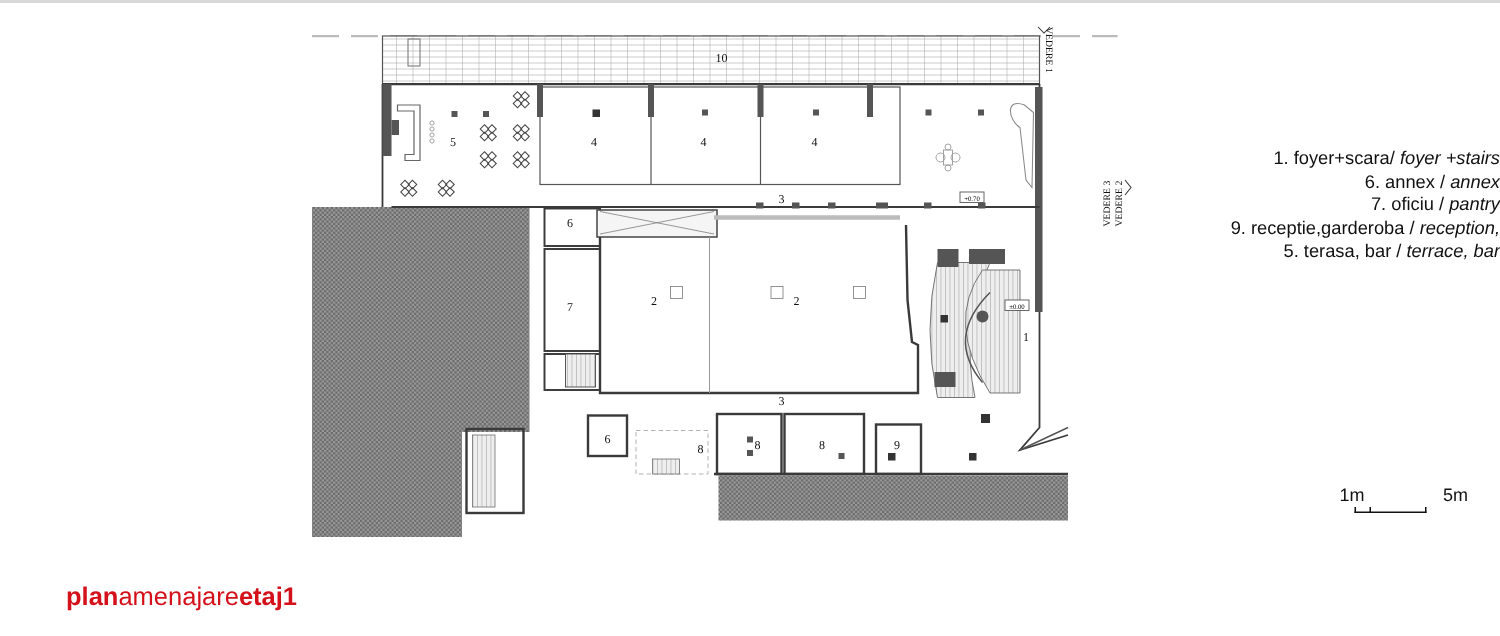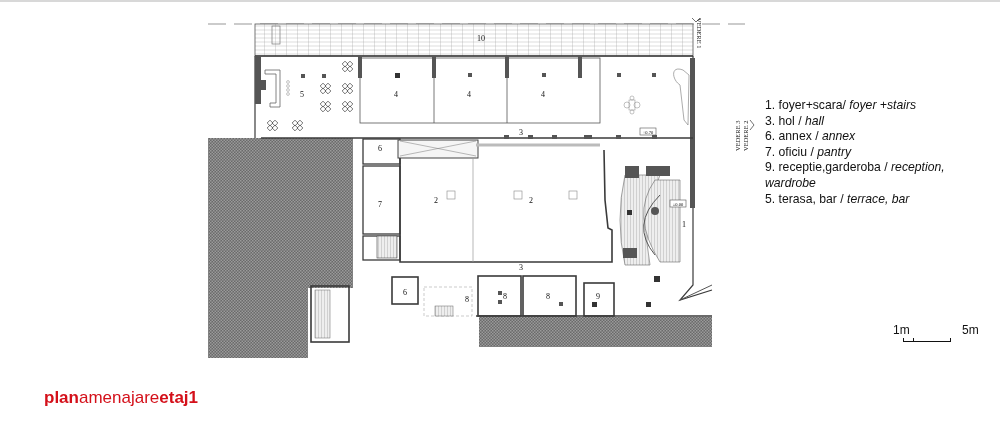--- a/index.html
+++ b/index.html
@@ -1,19 +1,19 @@
 <!DOCTYPE html>
 <html><head>
 <meta charset="utf-8">
 <style>
   html, body { margin:0; padding:0; background:#ffffff; }
   body { width:1000px; height:424px; position:relative; overflow:hidden; font-family:"Liberation Sans", sans-serif; }
   .topline { position:absolute; left:0; top:0; width:1000px; height:2px; background:#d8d8d8; }
   .plan { position:absolute; left:0; top:0; width:760px; height:370px; }
-  .legend { position:absolute; left:765px; top:98px; width:235px; font-size:12.2px; line-height:15.6px; color:#111; }
+  .legend { position:absolute; left:765px; top:98px; width:235px; font-size:12.2px; line-height:15.6px; color:#111;text-align:right; }
   .legend .row { white-space:nowrap; }
   .legend i { font-style:italic; }
   .scale { position:absolute; left:893px; top:323px; width:80px; height:22px; font-size:12px; color:#111; }
   .scale .l1 { position:absolute; left:0; top:0; }
   .scale .l5 { position:absolute; left:69px; top:0; }
   .scale .bar { position:absolute; left:10px; top:18px; width:48px; height:1px; background:#111; }
   .scale .tk { position:absolute; top:15px; width:1px; height:4px; background:#111; }
   .title { position:absolute; left:44px; top:388px; font-size:17px; color:#d4101a; letter-spacing:0px; }
   .title b { font-weight:bold;margin-top:20px; }
   .title span.n { font-weight:normal;margin-top:38px; }
@@ -198,25 +198,23 @@
     <text x="0" y="0" transform="translate(697,18) rotate(90)">VEDERE 1</text>
     <text x="0" y="0" transform="translate(740,151) rotate(-90)">VEDERE 3</text>
     <text x="0" y="0" transform="translate(748,151) rotate(-90)">VEDERE 2</text>
   </g>
   <path d="M750,120 L754,125 L750,130" fill="none" stroke="#333" stroke-width="0.7"></path>
   <path d="M692,18 L696,22 L700,18" fill="none" stroke="#333" stroke-width="0.7"></path>
 </svg>
 
 <div class="legend">
   <div class="row"><span>1.</span> <span>foyer+scara/</span> <i>foyer +stairs</i></div>
-  <div class="row"><span>3.</span> <span>hol /</span> <i>hall</i></div>
   <div class="row"><span>6.</span> <span>annex /</span> <i>annex</i></div>
   <div class="row"><span>7.</span> <span>oficiu /</span> <i>pantry</i></div>
   <div class="row"><span>9.</span> <span>receptie,garderoba /</span> <i>reception,</i></div>
-  <div class="row"><i>wardrobe</i></div>
   <div class="row"><span>5.</span> <span>terasa, bar /</span> <i>terrace, bar</i></div>
 </div>
 
 <div class="scale">
   <span class="l1">1m</span>
   <span class="l5">5m</span>
   <div class="bar"></div>
   <div class="tk" style="left:10px"></div>
   <div class="tk" style="left:20px"></div>
   <div class="tk" style="left:57px"></div>

